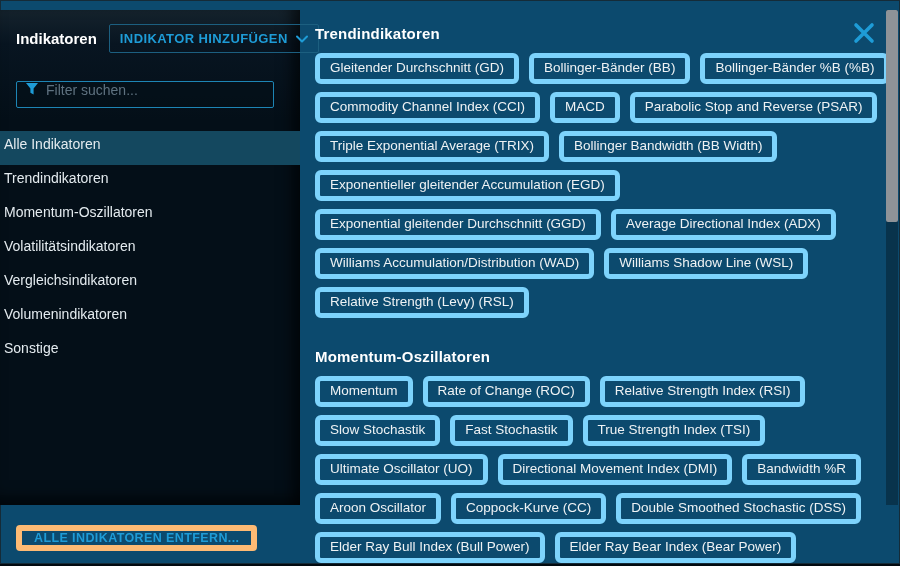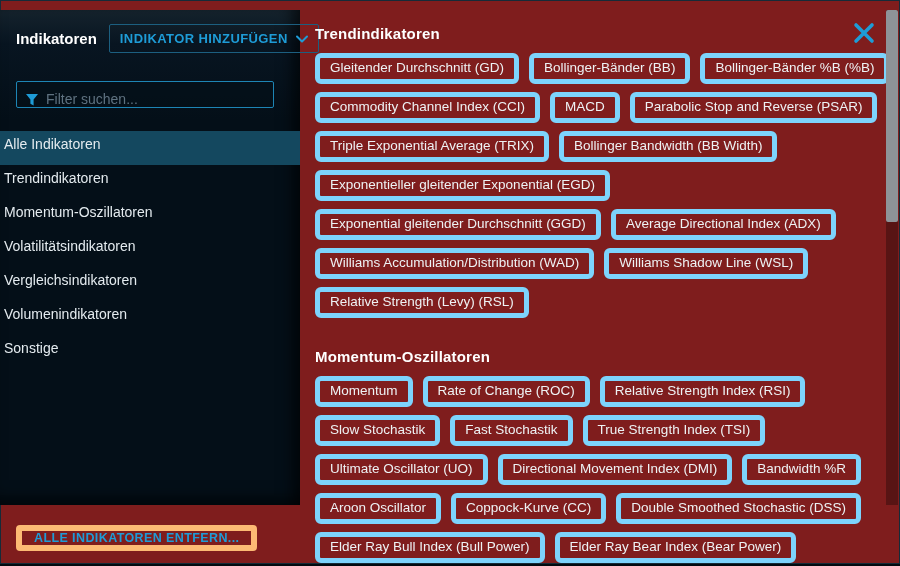--- a/index.html
+++ b/index.html
@@ -1,19 +1,19 @@
 <!DOCTYPE html>
 <html><head>
 <meta charset="utf-8">
 <style>
   * { margin:0; padding:0; box-sizing:border-box; }
   html,body { background:#000; }
   .screen {
     position:relative; width:900px; height:566px; overflow:hidden;
-    background:#7f1d1d;
+    background:#0c4a6e;
     font-family:"Liberation Sans", sans-serif;
     box-shadow: inset 0 0 0 1px #152b38;
     border-bottom:2px solid #020a10;
   }
   
   .sidebar {
     position:absolute; left:0; top:10px; width:300px; height:495px;
     background:linear-gradient(180deg,#15232d 0px,#081521 34px,#040f18 110px,#040f18 100%);
     box-shadow: inset -16px 0 16px -9px rgba(0,0,0,0.65),
                 inset 0 -16px 16px -10px rgba(0,0,0,0.6);
@@ -22,21 +22,21 @@
   .sidebar-title { color:#ffffff; font-size:15px; font-weight:bold; }
   .add-btn {
     display:flex; align-items:center; gap:8px;
     background:transparent; border:1px solid #1c5f80; border-radius:2px;
     color:#1e9cd7; font-size:13px; font-weight:bold; letter-spacing:0.4px;
     padding:6px 10px; cursor:pointer; font-family:inherit; white-space:nowrap;text-align:center;
   }
   .filter-wrap {
     position:absolute; left:16px; top:71px; width:258px; height:27px;
     border:1px solid #1d85b5; border-radius:2px; background:rgba(3,14,22,0.4);
-    display:flex; align-items:flex-end; padding:0 8px; gap:7px;
+    display:flex; align-items:flex-start; padding:0 8px; gap:7px;
   }
   .filter-input {
     flex:1; background:transparent; border:none; outline:none;
     color:#cfe0ea; font-size:14px; font-family:inherit;
   }
   .filter-input::placeholder { color:#5f7280; }
   .cat-list { position:absolute; left:0; top:121px; width:300px; }
   .cat {
     height:34px; line-height:26px; padding-left:4px;
     color:#e4ebef; font-size:14px; cursor:pointer; white-space:nowrap;
@@ -120,21 +120,21 @@
       <div class="section-title">Trendindikatoren</div>
       <div class="pills">
         <button class="pill">Gleitender Durchschnitt (GD)</button>
         <button class="pill">Bollinger-Bänder (BB)</button>
         <button class="pill">Bollinger-Bänder %B (%B)</button>
         <button class="pill">Commodity Channel Index (CCI)</button>
         <button class="pill">MACD</button>
         <button class="pill">Parabolic Stop and Reverse (PSAR)</button>
         <button class="pill">Triple Exponential Average (TRIX)</button>
         <button class="pill">Bollinger Bandwidth (BB Width)</button>
-        <button class="pill">Exponentieller gleitender Exponential (EGD)</button>
+        <button class="pill">Exponentieller gleitender Accumulation (EGD)</button>
         <button class="pill">Exponential gleitender Durchschnitt (GGD)</button>
         <button class="pill">Average Directional Index (ADX)</button>
         <button class="pill">Williams Accumulation/Distribution (WAD)</button>
         <button class="pill">Williams Shadow Line (WSL)</button>
         <button class="pill">Relative Strength (Levy) (RSL)</button>
       </div>
       <div class="section-title">Momentum-Oszillatoren</div>
       <div class="pills">
         <button class="pill">Momentum</button>
         <button class="pill">Rate of Change (ROC)</button>

